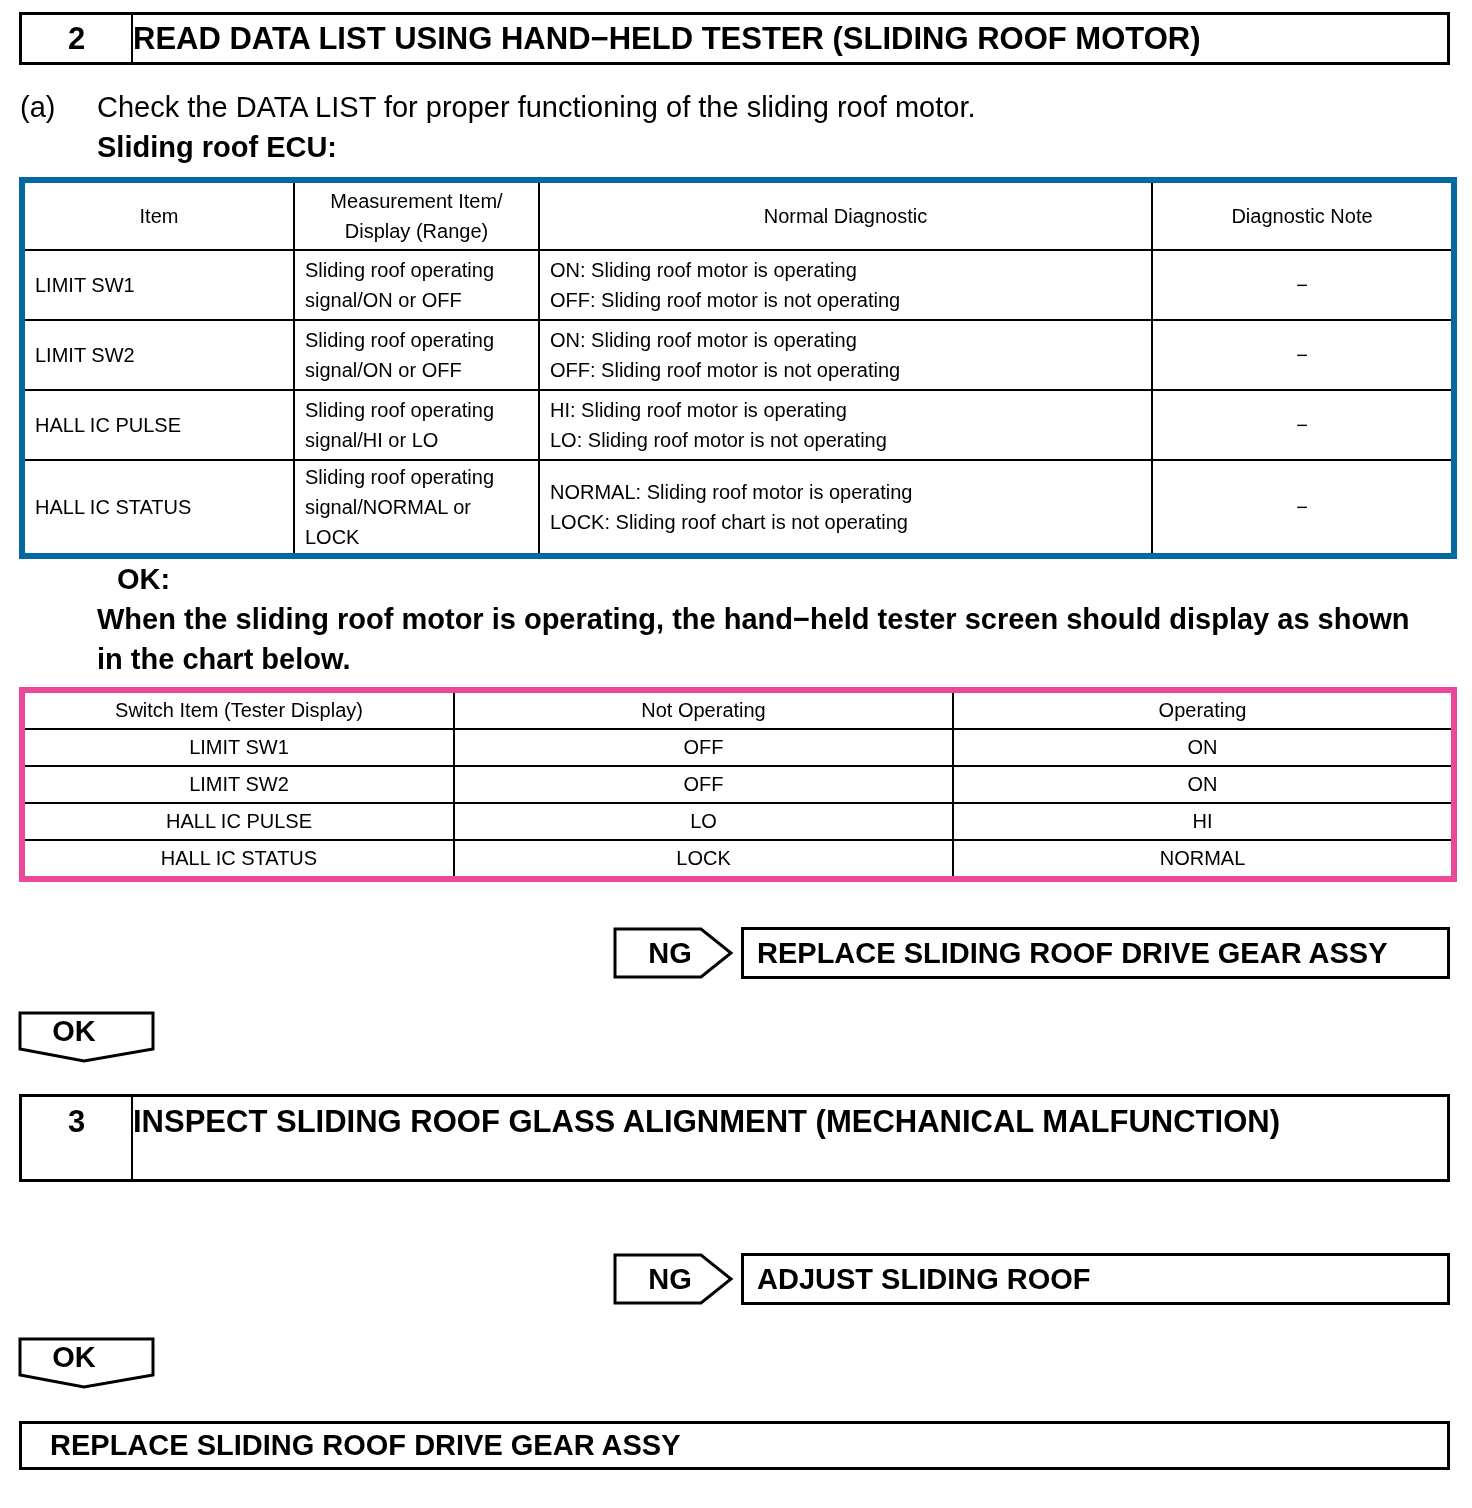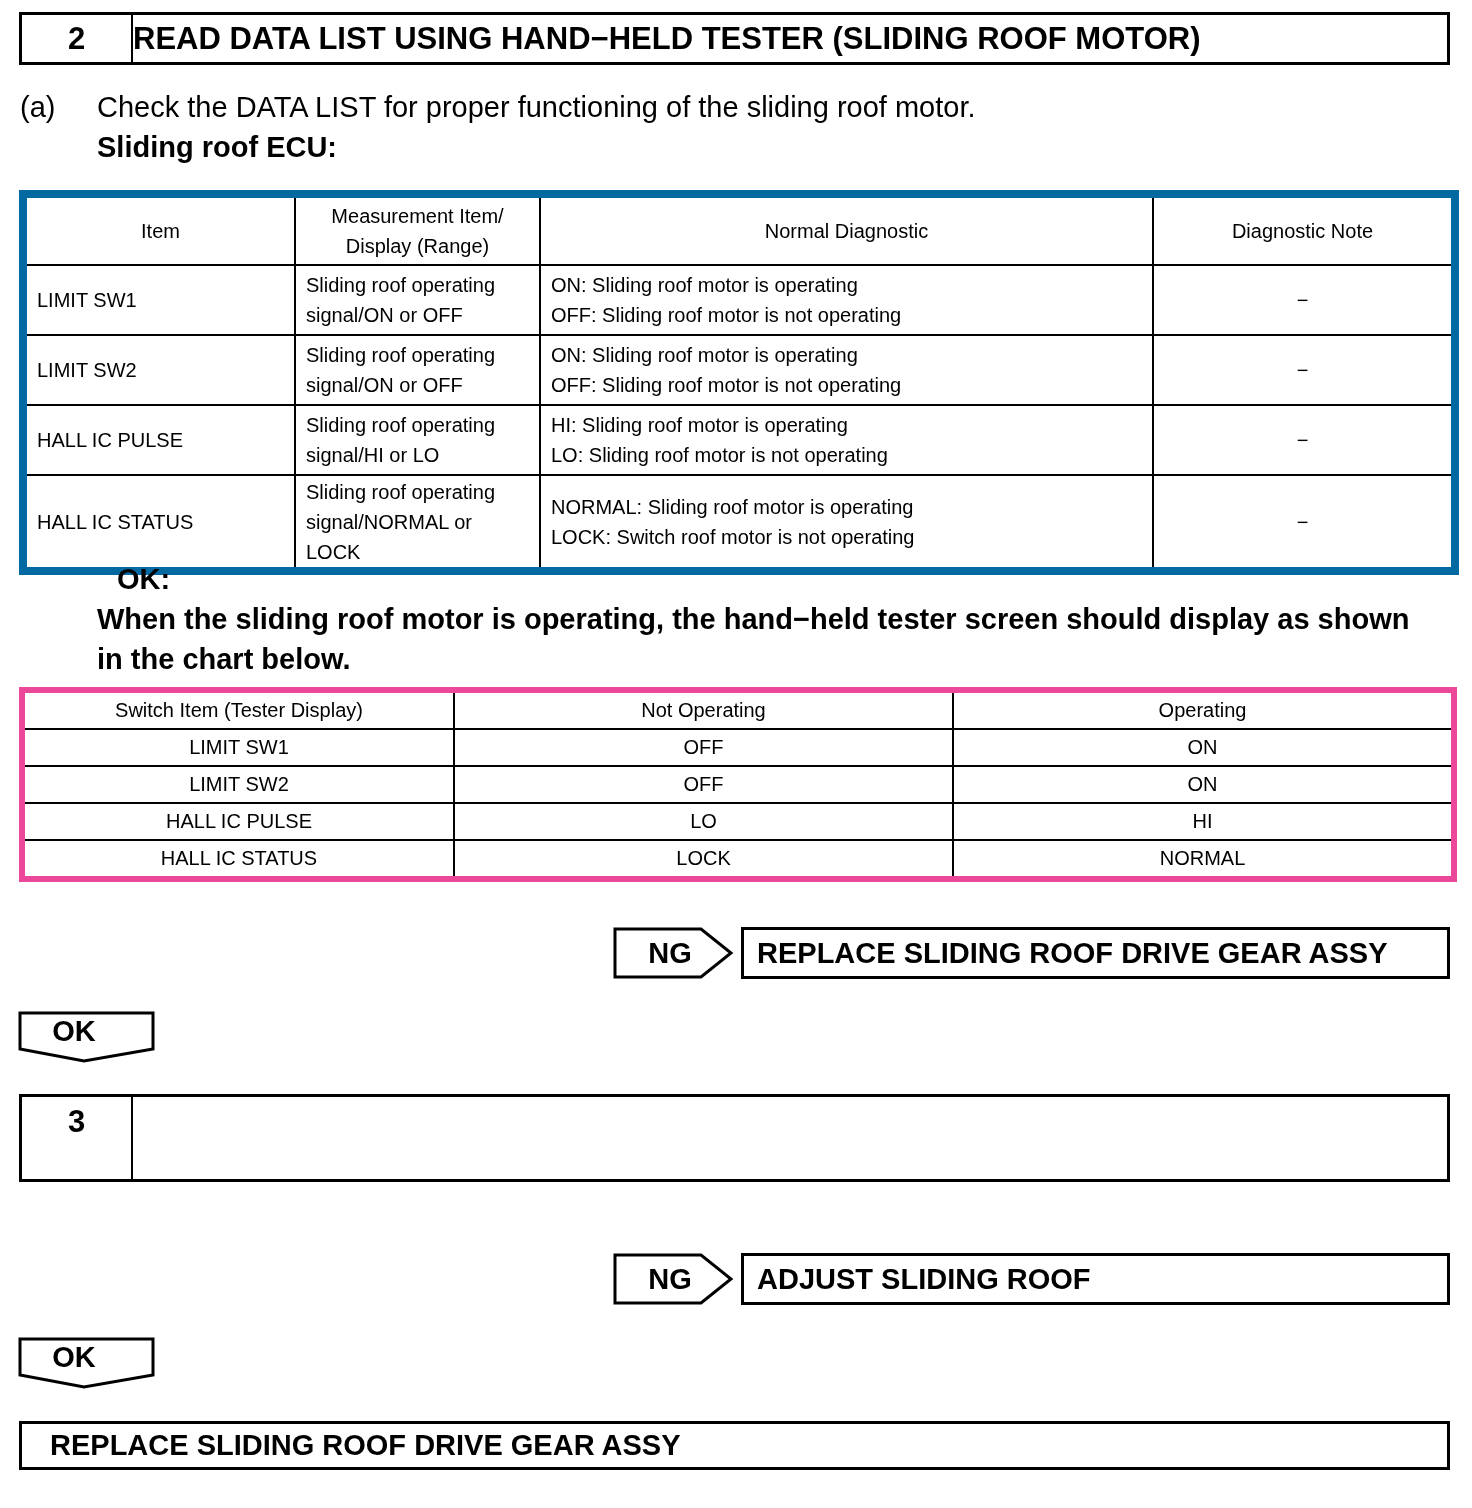--- a/index.html
+++ b/index.html
@@ -54,22 +54,21 @@
       table-layout: fixed;
     }
     table td, table th {
       border: 2px solid #000;
       font-weight: normal;
       padding: 0;
     }
     #datalist {
       left: 19px; top: 177px;
       width: 1432px;
-      border: 8px solid #0369a1;
-      margin-top: 13px;
+      border: 6px solid #0369a1;
     }
     #datalist td, #datalist th {
       font-size: 20px;
       line-height: 30px;
     }
     #datalist th { text-align: center; height: 66px; }
     #datalist td.left { text-align: left; padding-left: 10px; }
     #datalist td.center { text-align: center; }
     #datalist tr.r { height: 70px; }
     #datalist tr.r4 { height: 96px; }
@@ -196,21 +195,21 @@
     </tr>
     <tr class="r4">
       <td class="left">HALL IC STATUS</td>
       <td class="left">
         <div>Sliding roof operating</div>
         <div>signal/NORMAL or</div>
         <div>LOCK</div>
       </td>
       <td class="left">
         <div>NORMAL: Sliding roof motor is operating</div>
-        <div>LOCK: Switch roof motor is not operating</div>
+        <div>LOCK: Sliding roof chart is not operating</div>
       </td>
       <td class="center">−</td>
     </tr>
   </tbody>
 </table>
 
 <div class="para bold" style="left:97px; top:563px;margin-left:20px;">OK:</div>
 <div class="para bold" style="left:97px; top:603px;">When the sliding roof motor is operating, the hand−held tester screen should display as shown</div>
 <div class="para bold" style="left:97px; top:643px;">in the chart below.</div>
 
@@ -261,20 +260,21 @@
 
 <div class="ok-group" style="top:1011px;">
   <svg class="ok-shape" viewBox="0 0 138 52">
     <polygon points="2,2 135,2 135,38 66,50 2,38" fill="#fff" stroke="#000" stroke-width="3"></polygon>
   </svg>
   <div class="ok-label">OK</div>
 </div>
 
 <div class="step-box" style="top:1094px; height:88px;">
   <div class="step-num" style="line-height:50px;">3</div>
+  <div class="step-title" style="line-height:50px;">INSPECT SLIDING ROOF GLASS ALIGNMENT (MECHANICAL MALFUNCTION)</div>
 </div>
 
 <div class="ng-group" style="top:1253px;">
   <svg class="ng-arrow" viewBox="0 0 125 52">
     <polygon points="2,2 88,2 118,26 88,50 2,50" fill="#fff" stroke="#000" stroke-width="3"></polygon>
   </svg>
   <div class="ng-label">NG</div>
   <div class="ng-target">ADJUST SLIDING ROOF</div>
 </div>
 

